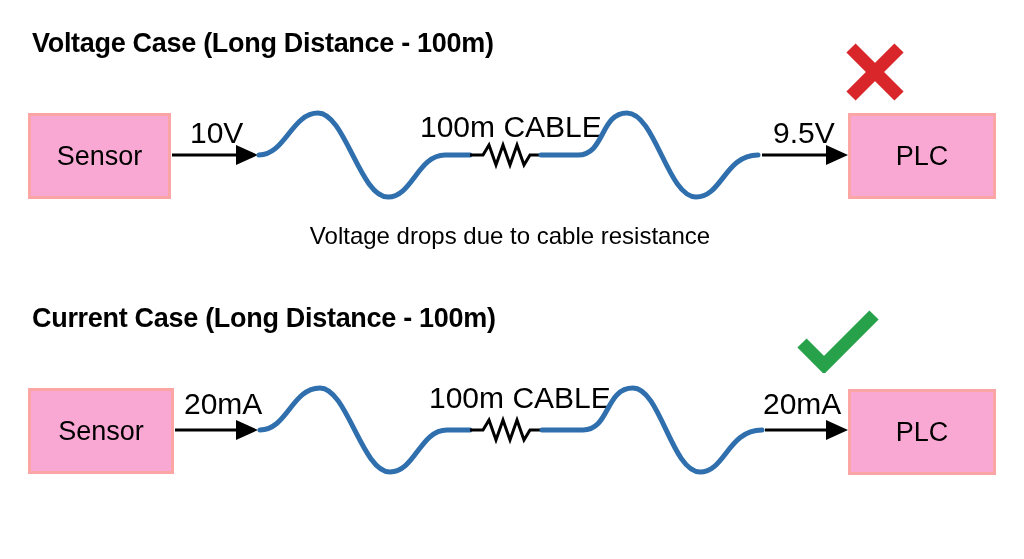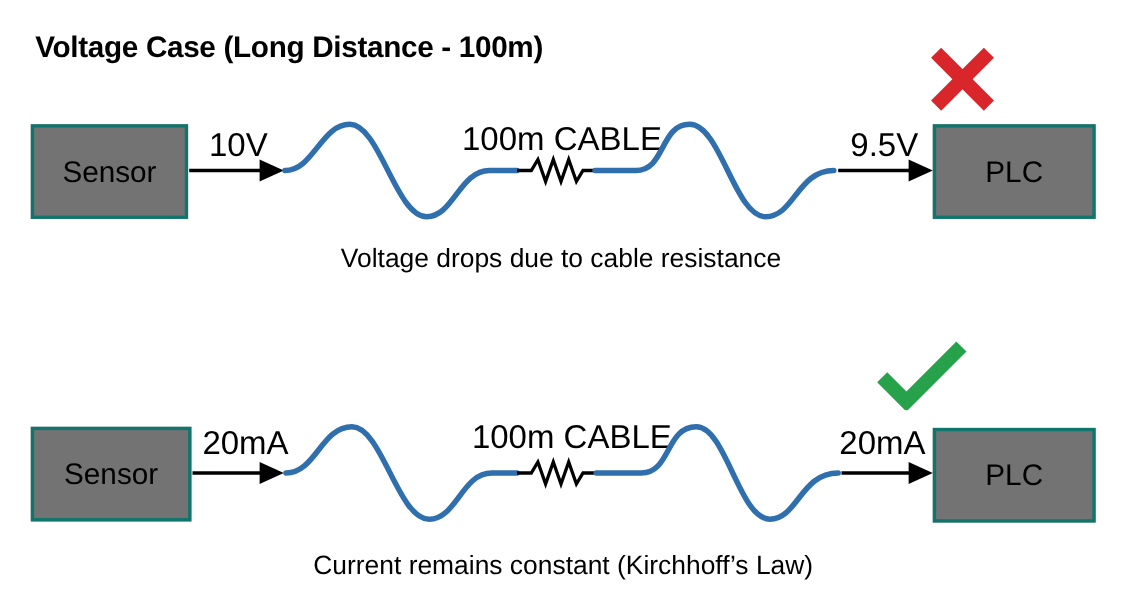--- a/index.html
+++ b/index.html
@@ -1,21 +1,21 @@
 <!DOCTYPE html>
 <html><head>
 <meta charset="utf-8">
 <style>
   html, body { margin: 0; padding: 0; background: #ffffff; }
   body { width: 1024px; height: 559px; position: relative; overflow: hidden;
          font-family: "Liberation Sans", "DejaVu Sans", sans-serif; color: #000; }
   .section { position: absolute; left: 0; width: 1024px; height: 275px; }
   .title { position: absolute; left: 32px; font-weight: bold; font-size: 27px; letter-spacing: -0.3px; white-space: nowrap; }
-  .box { position: absolute; border: 3px solid #0f766e; box-sizing: border-box; display: flex;
-         align-items: center; justify-content: center; font-size: 27px; background: #737373; }
+  .box { position: absolute; border: 3px solid #fca5a5; box-sizing: border-box; display: flex;
+         align-items: center; justify-content: center; font-size: 27px; background: #f9a8d4; }
   .label { position: absolute; font-size: 30px; white-space: nowrap; }
   .caption { position: absolute; font-size: 24px; white-space: nowrap; left: 0; width: 1024px; text-align: center; }
   .status-word { position: absolute; font-weight: bold; font-size: 29px; white-space: nowrap; }
   svg.layer { position: absolute; left: 0; top: 0; overflow: visible; }
   .status-icon { position: absolute; }
 </style>
 </head>
 <body>
 
 <div class="section" style="top:0;">
@@ -59,20 +59,21 @@
 
     <path d="M470,155 L483,155 L489,145 L496,165 L503,145 L510,165 L517,145 L524,165 L530,155 L541,155" fill="none" stroke="#000" stroke-width="3" stroke-linejoin="miter"></path>
 
     <path d="M541,155 L578,155 C605,155 600,113 627,113 C655,113 668,197 696,197 C722,197 725,155 758,155" fill="none" stroke="#2f6fad" stroke-width="5" stroke-linecap="round"></path>
   </svg>
 
   <div class="caption" style="top:222px; padding-left:0px; left:-2px;">Voltage drops due to cable resistance</div>
 </div>
 
 <div class="section" style="top:275px;">
+  <div class="title" style="top:28px;">Current Case (Long Distance - 100m)</div>
 
   <svg class="status-icon" width="84" height="64" viewBox="0 0 84 64" style="left:796px; top:34px;">
     <path d="M6,34 L28,56 L78,6" fill="none" stroke="#27a24a" stroke-width="13" stroke-linecap="butt" stroke-linejoin="miter"></path>
   </svg>
 
   <div class="box" style="left:28px; top:113px; width:146px; height:86px;">
     <span>Sensor</span>
   </div>
 
   <div class="box" style="left:848px; top:114px; width:148px; height:86px;">
@@ -90,14 +91,13 @@
     </g>
     <g>
       <line x1="765" y1="155" x2="832" y2="155" stroke="#000" stroke-width="3"></line>
       <path d="M826,145 L848,155 L826,165 Z" fill="#000"></path>
     </g>
     <path d="M260,155 C287,155 292,113 320,113 C347,113 362,197 390,197 C415,197 420,155 447,155 L470,155" fill="none" stroke="#2f6fad" stroke-width="5" stroke-linecap="round"></path>
     <path d="M470,155 L483,155 L489,145 L496,165 L503,145 L510,165 L517,145 L524,165 L530,155 L542,155" fill="none" stroke="#000" stroke-width="3" stroke-linejoin="miter"></path>
     <path d="M542,155 L583,155 C610,155 605,113 633,113 C660,113 672,197 700,197 C725,197 728,155 762,155" fill="none" stroke="#2f6fad" stroke-width="5" stroke-linecap="round"></path>
   </svg>
 
-  <div class="caption" style="top:226px;">Current remains constant (Kirchhoff’s Law)</div>
 </div>
 
 </body></html>

